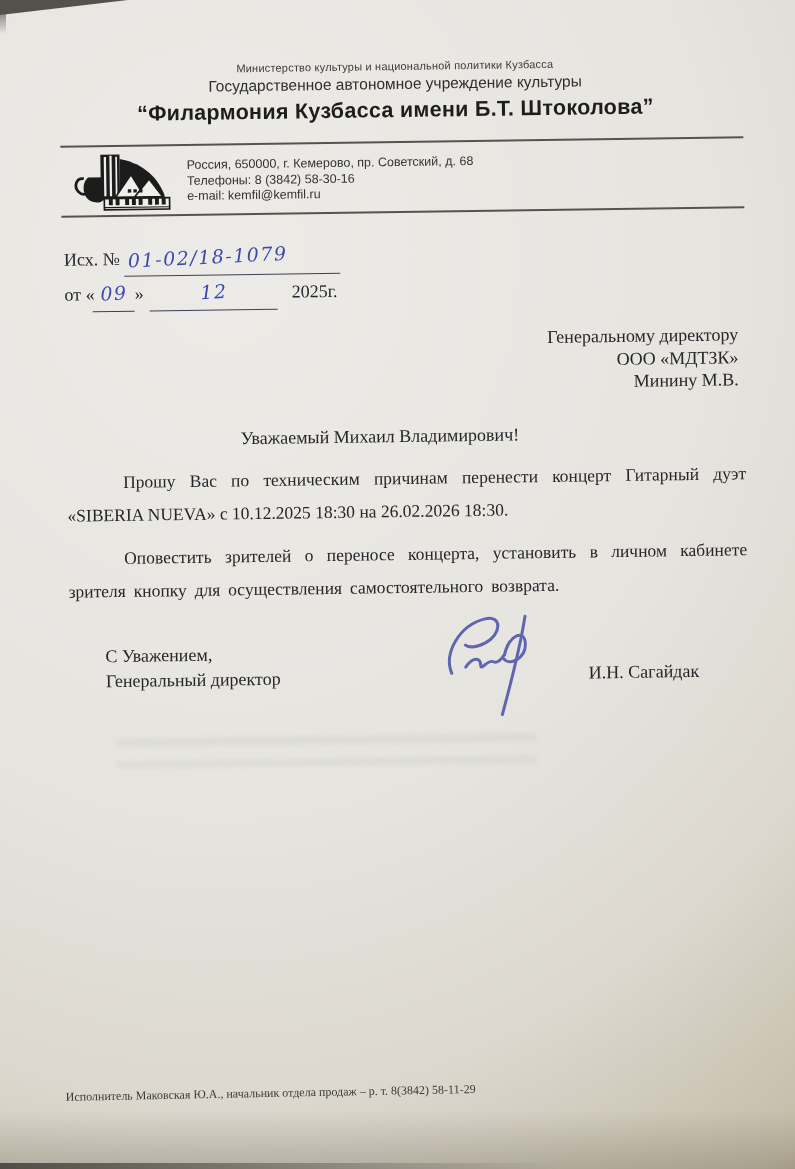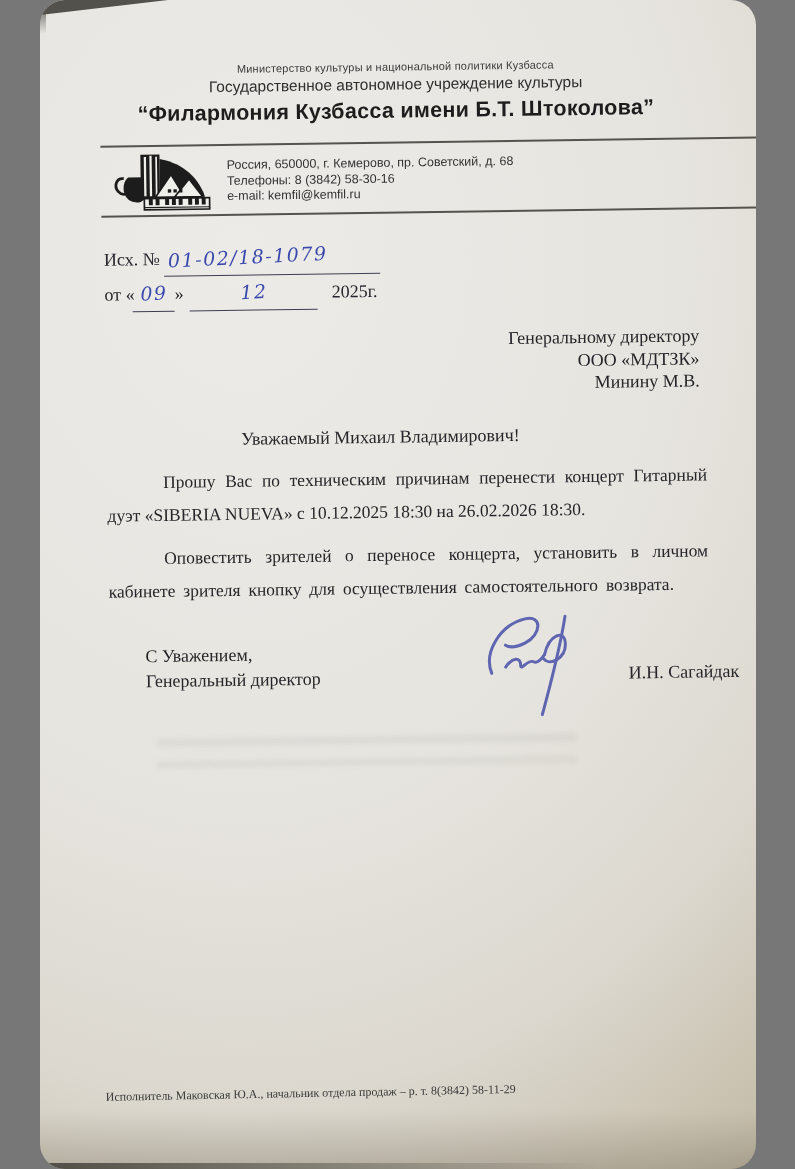--- a/index.html
+++ b/index.html
@@ -1,26 +1,25 @@
 <!DOCTYPE html>
 <html lang="ru"><head>
 <meta charset="utf-8">
 <style>
   html,body{margin:0;padding:0;background:#777;}
   .paper{
     position:relative;
-    width:716px;height:1169px;
+    width:795px;height:1169px;
     margin:0 auto;
     overflow:hidden;
     background:
       linear-gradient(to top, rgba(105,98,82,.30), rgba(105,98,82,0) 5%),
       radial-gradient(130% 100% at 28% 22%, #edebe7 0%, #e6e4df 48%, #dcd8cf 72%, #c4bca8 94%, #a89d83 100%);
     font-family:"Liberation Serif", serif;
     color:#2b2b2b;
-    border-radius:25px;
   }
   
   .corner-tl{
     position:absolute;top:0;left:0;width:0;height:0;
     border-top:15px solid #53514c;
     border-right:128px solid transparent;
   }
   .corner-tl2{
     position:absolute;top:0;left:0;width:6px;height:34px;
     background:linear-gradient(to bottom,#53514c,rgba(83,81,76,0));

